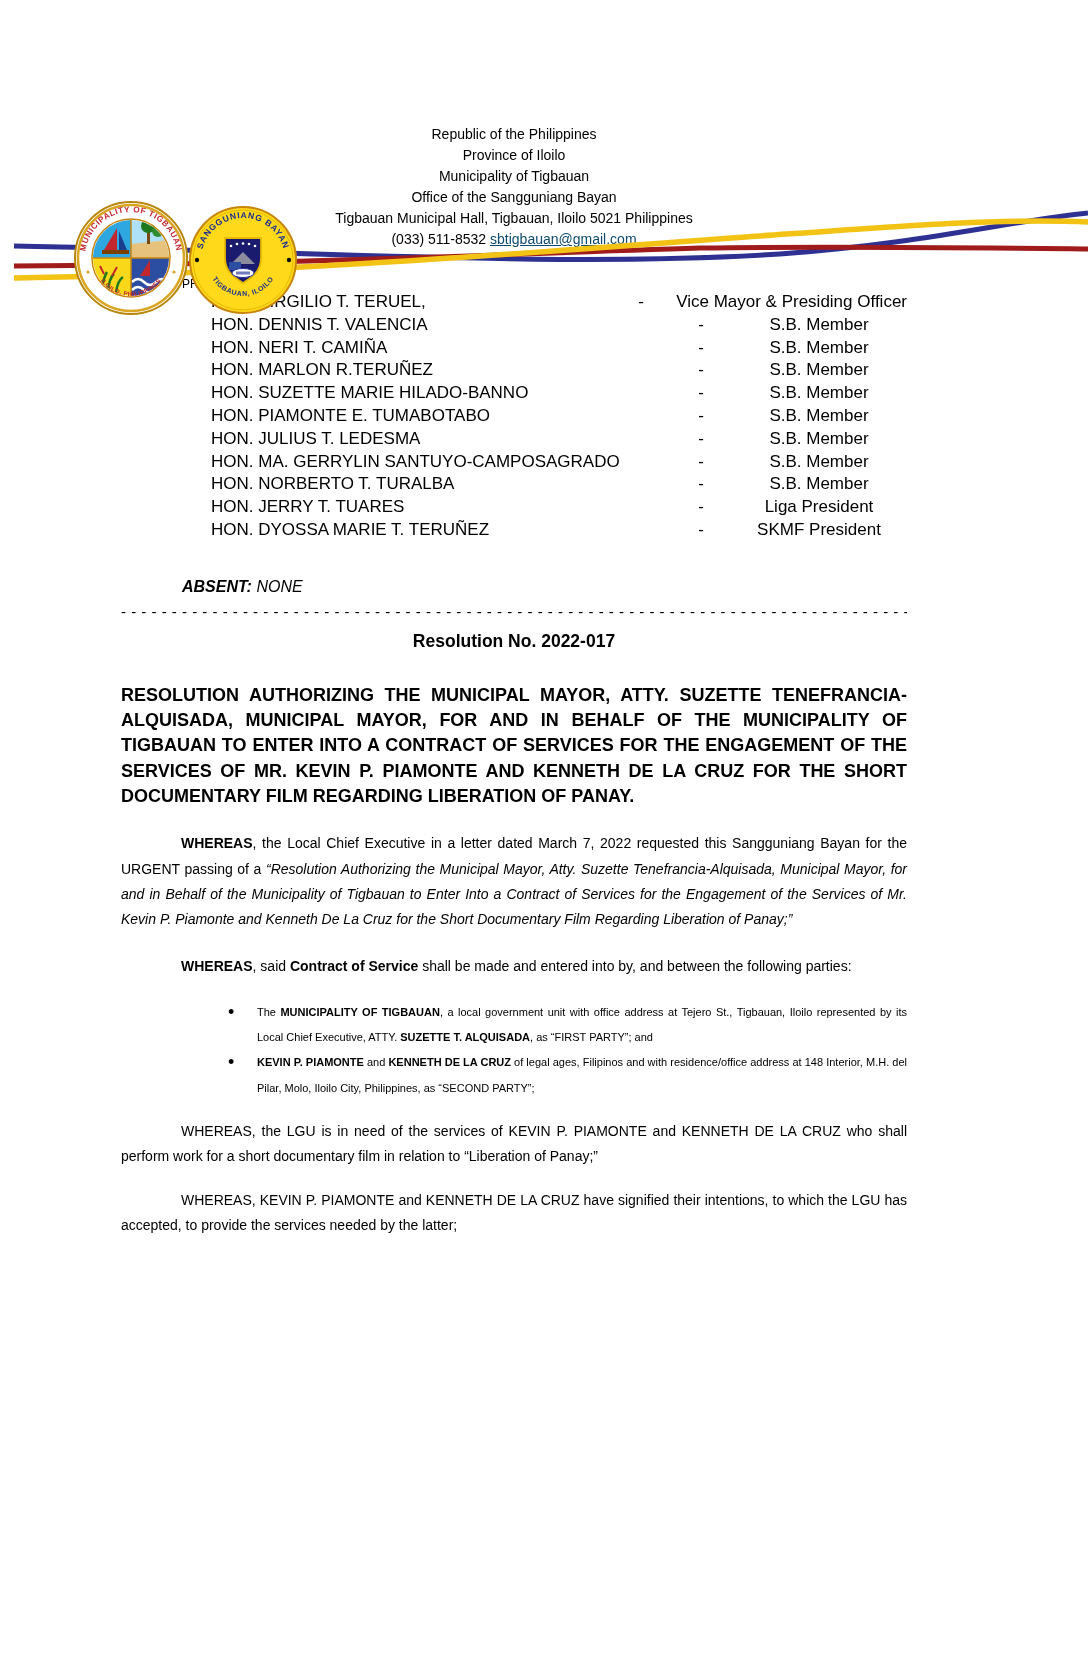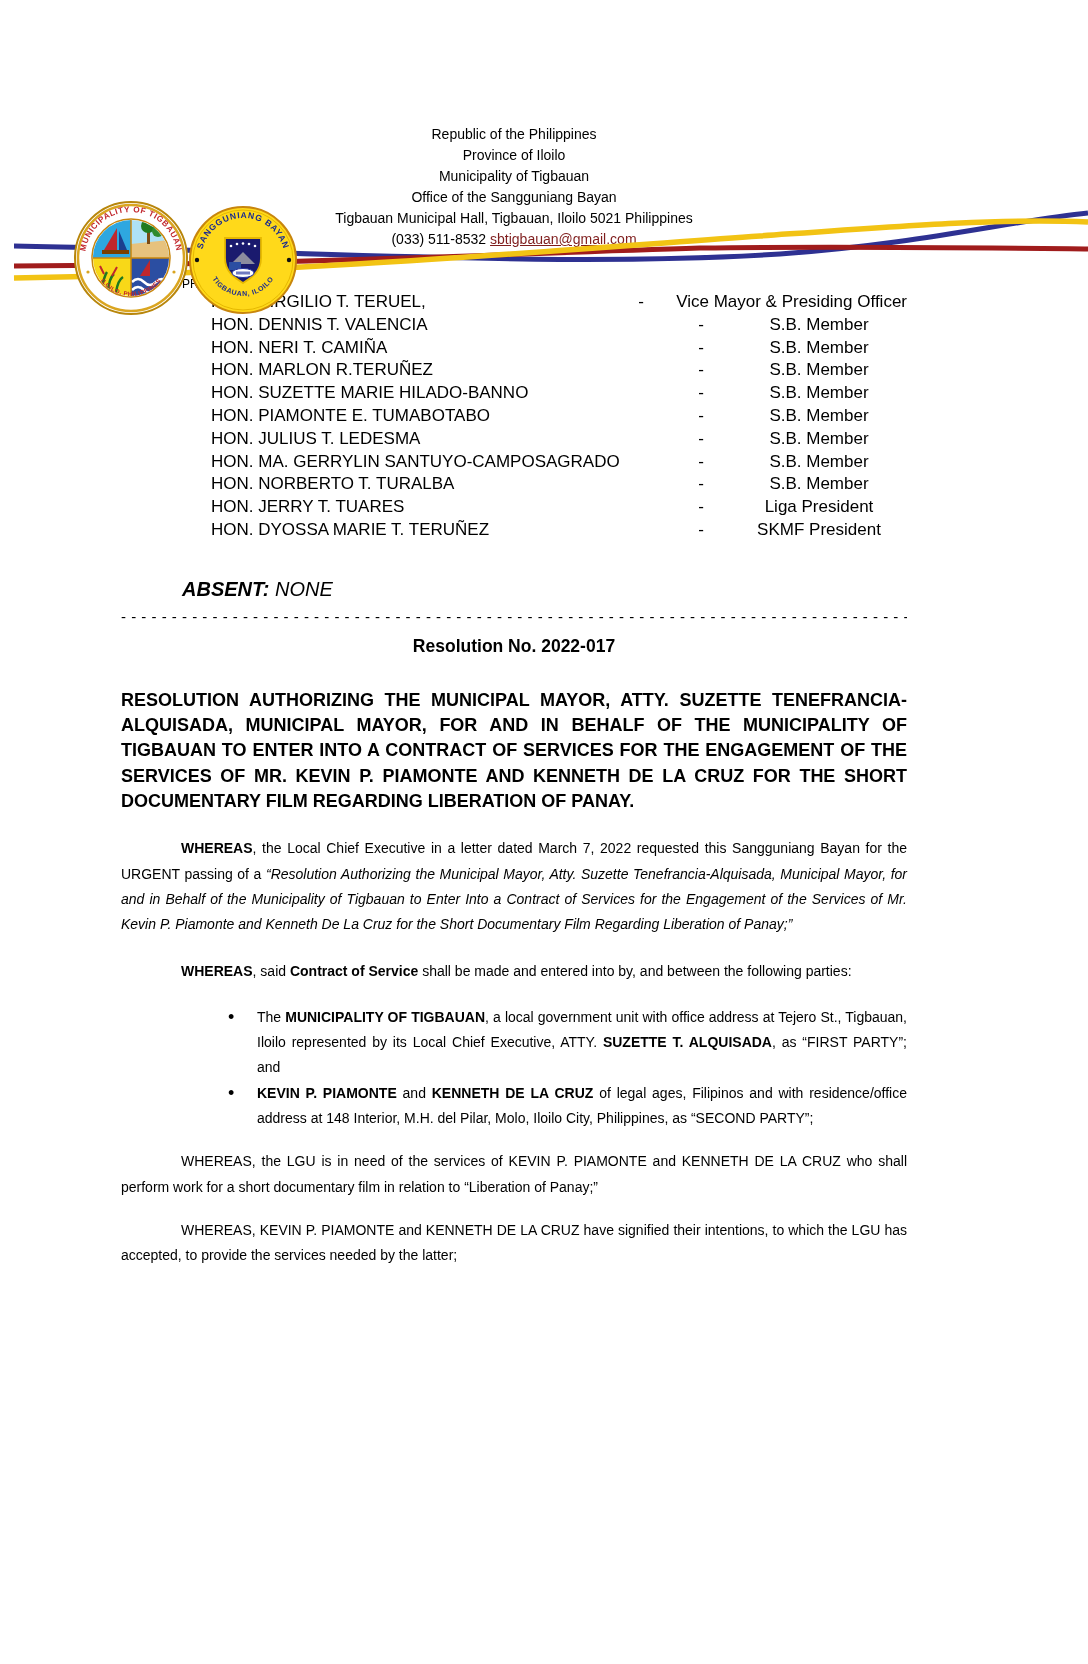--- a/index.html
+++ b/index.html
@@ -10,59 +10,59 @@
     background:#ffffff;
     box-sizing:border-box;
     padding:124px 181px 0 121px;
     font-family:"Liberation Sans","DejaVu Sans",sans-serif;
     color:#000;
     overflow:hidden;
   }
   
   .letterhead{ text-align:center; font-size:14px; line-height:21px; }
   .letterhead .hline{ white-space:nowrap; }
-  .contact-line a{ color:#7f1d1d; }
+  .contact-line a{ color:#0c4a6e; }
   .graphic{ position:absolute; top:198px; left:0; width:1088px; height:124px; }
 
   
   .excerpt{
     margin:82px 0 0 0; font-size:17.5px; line-height:24px;
     text-align:justify;
   }
   sup{ font-size:11px; vertical-align:super; line-height:0; }
 
   
   .present-label{ margin-top:27px; padding-left:61px; font-weight:normal; font-size:12px; }
   .att-rows{ margin-top:0; }
   .att-row{ display:grid; grid-template-columns:90px 460px 60px 1fr; font-size:17px; line-height:22.8px; }
   .att-row .name{ white-space:nowrap; }
   .att-row .dash{ text-align:center; }
   .att-row .role{ text-align:center; white-space:nowrap; }
   .att-row.first{ grid-template-columns:90px 410px 40px 1fr; }
   .att-row.first .role{ text-align:right; }
-  .absent-line{ margin-top:36px; padding-left:61px; font-size:20px; font-style:italic; }
+  .absent-line{ margin-top:36px; padding-left:61px; font-size:16px; font-style:italic; }
   .absent-line .absent-label{ font-weight:bold; }
 
   
   .separator{ margin-top:7px; font-size:15px; line-height:18px; white-space:nowrap; overflow:hidden; letter-spacing:.5px; }
   .res-no{ margin-top:8px; text-align:center; font-weight:bold; font-size:17.5px; line-height:24px; }
   .res-title{ margin:30px 0 0 0; font-size:18px; line-height:25.3px; text-align:justify;font-weight:bold; }
 
   
   .para{ margin:22px 0 0 0; font-size:14px; line-height:25.3px; text-align:justify; }
   .para.tight{ margin-top:18px; }
   .indent{ text-indent:60px; }
   .seg-b{ font-weight:bold; }
   .seg-i{ font-style:italic; }
 
   
   .bullets{ margin-top:20px; }
   .bullet-item{
     position:relative; padding-left:136px;
-    font-size:14px; line-height:25.3px; text-align:justify;
+    font-size:11px; line-height:25.3px; text-align:justify;
   }
   .bullet-item::before{
     content:"\2022"; position:absolute; left:107px; top:0;
     font-size:18px;
   }
 </style>
 </head>
 <body>
 
 <div class="page">

